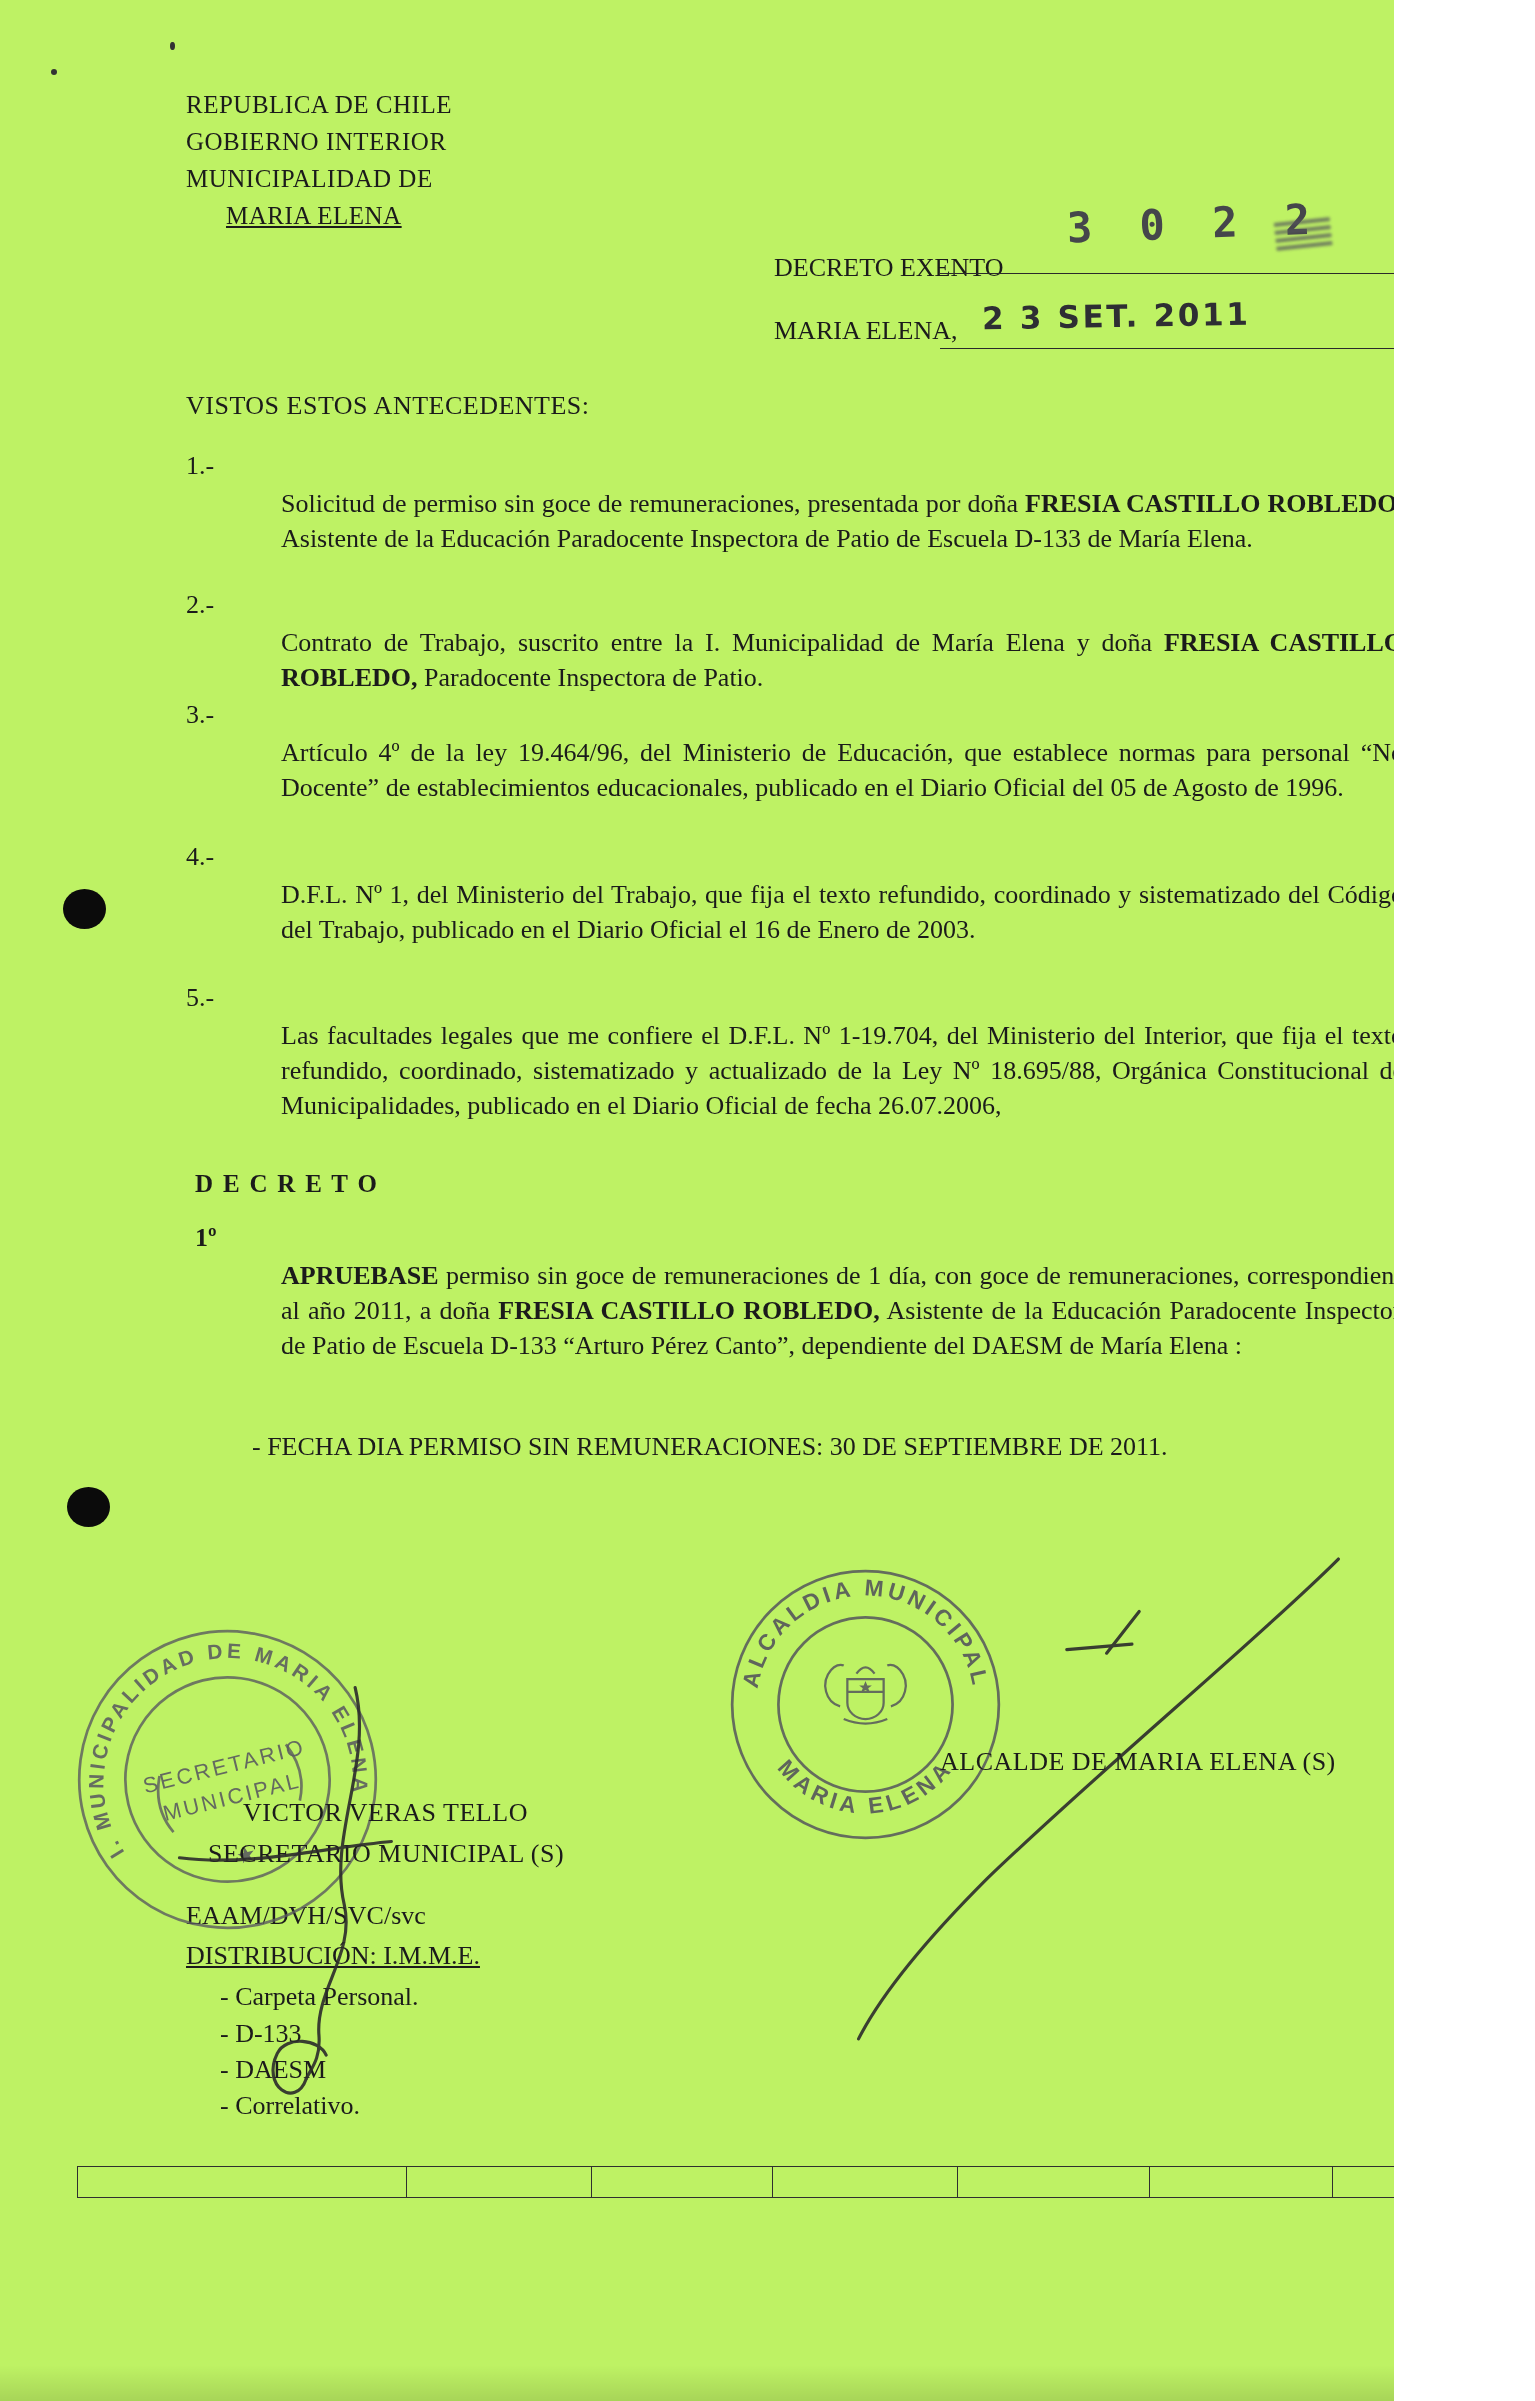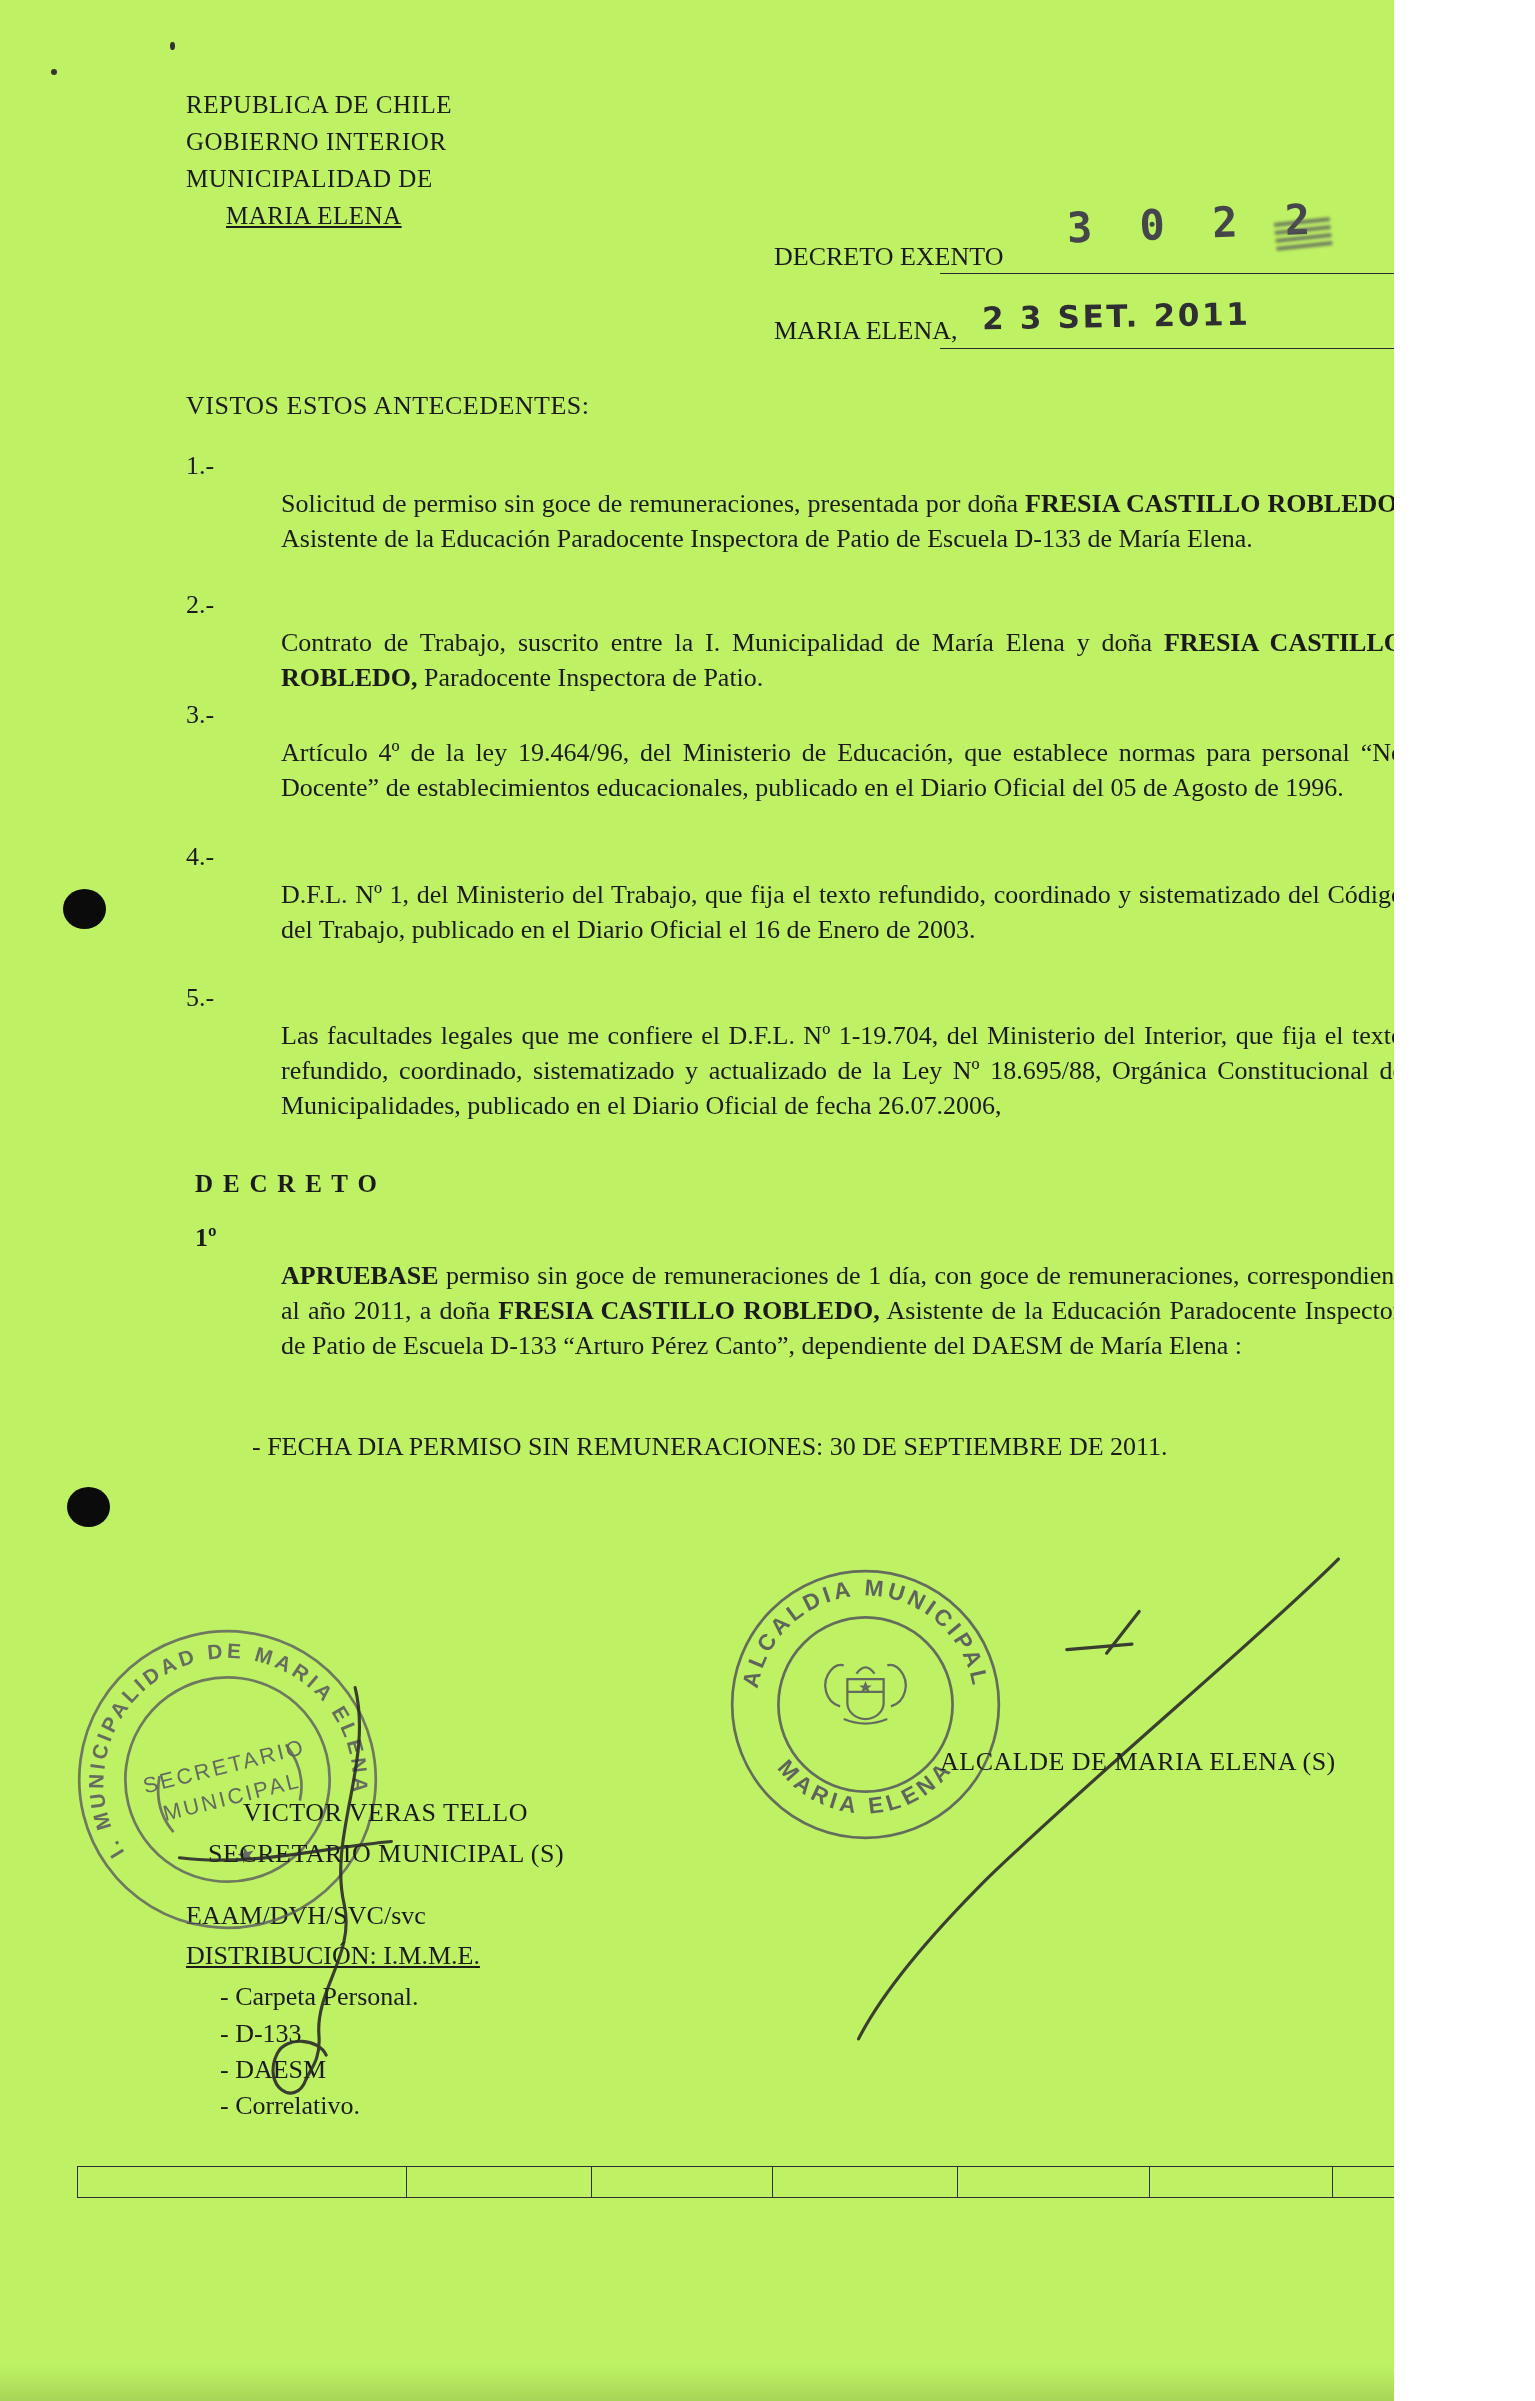--- a/index.html
+++ b/index.html
@@ -57,21 +57,21 @@
   <div class="abs speck" style="left:51px; top:69px; width:6.3px; height:6.3px;"></div>
   <div class="abs speck" style="left:170px; top:42px; width:4.5px; height:8.1px;"></div>
 
   <div class="abs hdr" style="left:186px; top:86px;">
     <div>REPUBLICA DE CHILE</div>
     <div>GOBIERNO  INTERIOR</div>
     <div>MUNICIPALIDAD DE</div>
     <div class="indent">MARIA ELENA</div>
   </div>
 
-  <div class="abs" style="left:774px; top:239px;font-family:Liberation Serif, serif;">DECRETO EXENTO</div>
+  <div class="abs" style="left:774px; top:250px;font-family:Liberation Serif, serif;">DECRETO EXENTO</div>
   <div class="abs rule" style="left:940px; top:273px; width:536px;"></div>
   <div class="abs decree-num" style="left:1067px; top:206px;">3 0 2 2</div>
   <div class="abs ink-smudge" style="left:1275px; top:217px;"></div>
   <div class="abs" style="left:1487px; top:237px;">/</div>
 
   <div class="abs" style="left:774px; top:313px;">MARIA ELENA,</div>
   <div class="abs rule" style="left:940px; top:348px; width:462px;"></div>
   <div class="abs date-stamp" style="left:982px; top:299px;">2 3  SET. 2011</div>
   <div class="abs" style="left:1487px; top:311px;">/</div>
 

